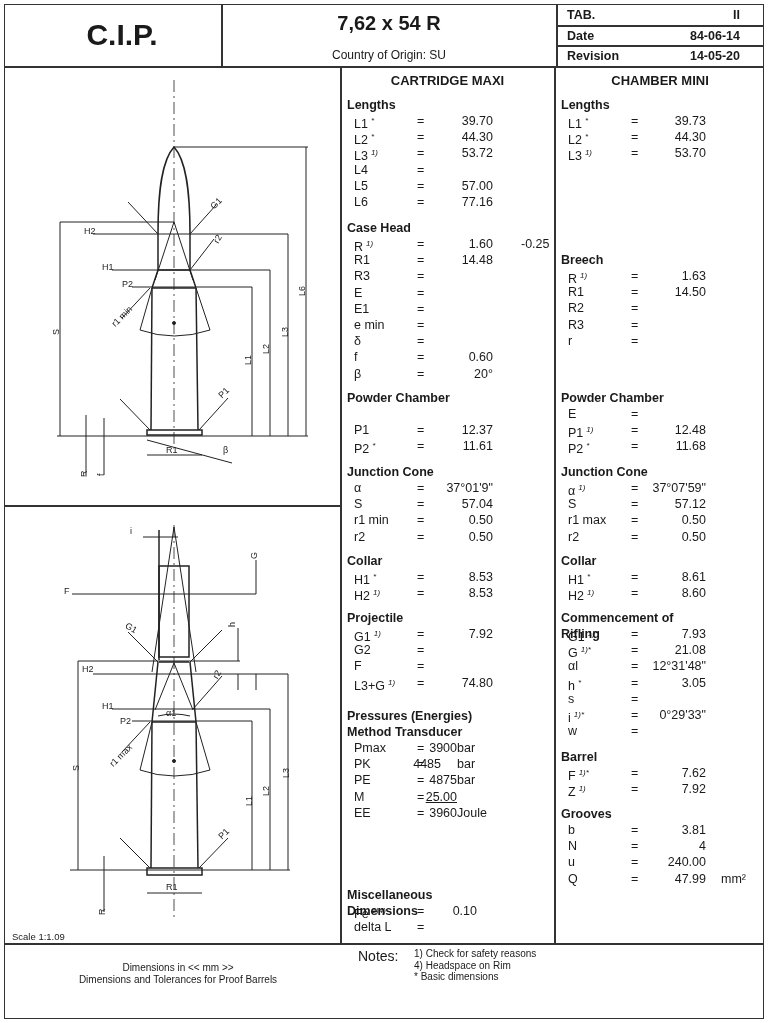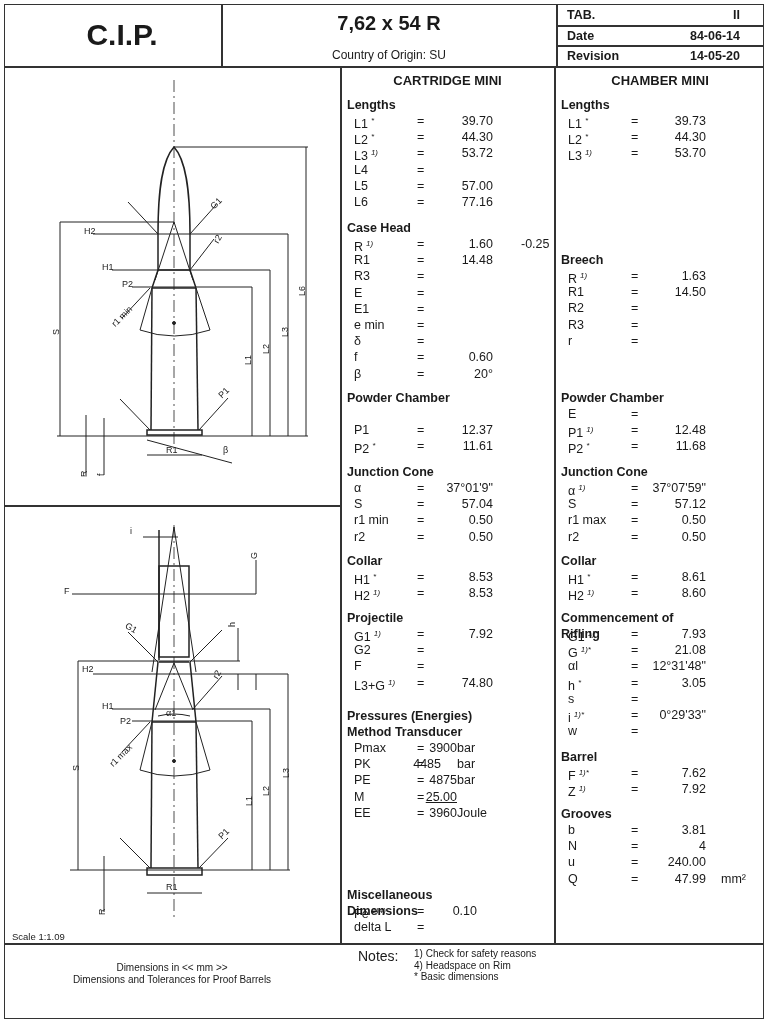--- a/index.html
+++ b/index.html
@@ -17,21 +17,21 @@
   .colhead{position:absolute;top:73px;font-weight:bold;font-size:13px;text-align:center;}
   .sec{position:absolute;font-size:12.5px;}
   .sec .h{font-weight:bold;font-size:12.5px;height:16px;line-height:16px;}
   .sec .r{position:relative;height:16.2px;line-height:16.2px;}
   .sec .r .n{position:absolute;left:7px;white-space:nowrap;}
   .sec .r .n sup{font-style:italic;font-size:8px;vertical-align:5px;margin-left:3px;}
   .sec .r .eq{position:absolute;left:70px;}
   .sec .r .v{position:absolute;right:0;text-align:right;white-space:nowrap;}
   .sec .r .u{position:absolute;white-space:nowrap;}
   .scale{position:absolute;left:12px;top:931px;font-size:9.5px;}
-  .dims{position:absolute;left:4px;top:962px;width:336px;text-align:center;font-size:10px;line-height:12px;}
+  .dims{position:absolute;left:4px;top:962px;width:336px;text-align:center;font-size:10px;line-height:12px;padding-left:6px;}
   .notes-label{position:absolute;left:358px;top:948px;font-size:14px;}
   .notes{position:absolute;left:414px;top:948px;font-size:10px;line-height:11.5px;}
   svg.draw{position:absolute;left:0;top:0;}
   svg.draw text{font-family:"Liberation Sans",sans-serif;font-size:9px;fill:#222;}
 </style>
 </head>
 <body>
 
 <div class="frame"></div>
 <div class="hline" style="left:4px;top:66px;width:760px;"></div>
@@ -53,21 +53,21 @@
   </div>
 <div class="meta-row" style="top:26px">
     <span class="k">Date</span>
     <span class="v">84-06-14</span>
   </div>
 <div class="meta-row" style="top:46px">
     <span class="k">Revision</span>
     <span class="v">14-05-20</span>
   </div>
 
-<div class="colhead" style="left:341px;width:213px;">CARTRIDGE MINI</div>
+<div class="colhead" style="left:341px;width:213px;">CARTRIDGE MAXI</div>
 <div class="colhead" style="left:556px;width:208px;">CHAMBER MINI</div>
 
 <div class="sec" style="left:347px;top:97px;width:146px;">
     <div class="h">Lengths</div>
     <div class="r">
       <span class="n"><span>L1</span><sup>*</sup></span>
       <span class="eq">=</span>
       <span class="v">39.70</span>
     </div>
     <div class="r">

